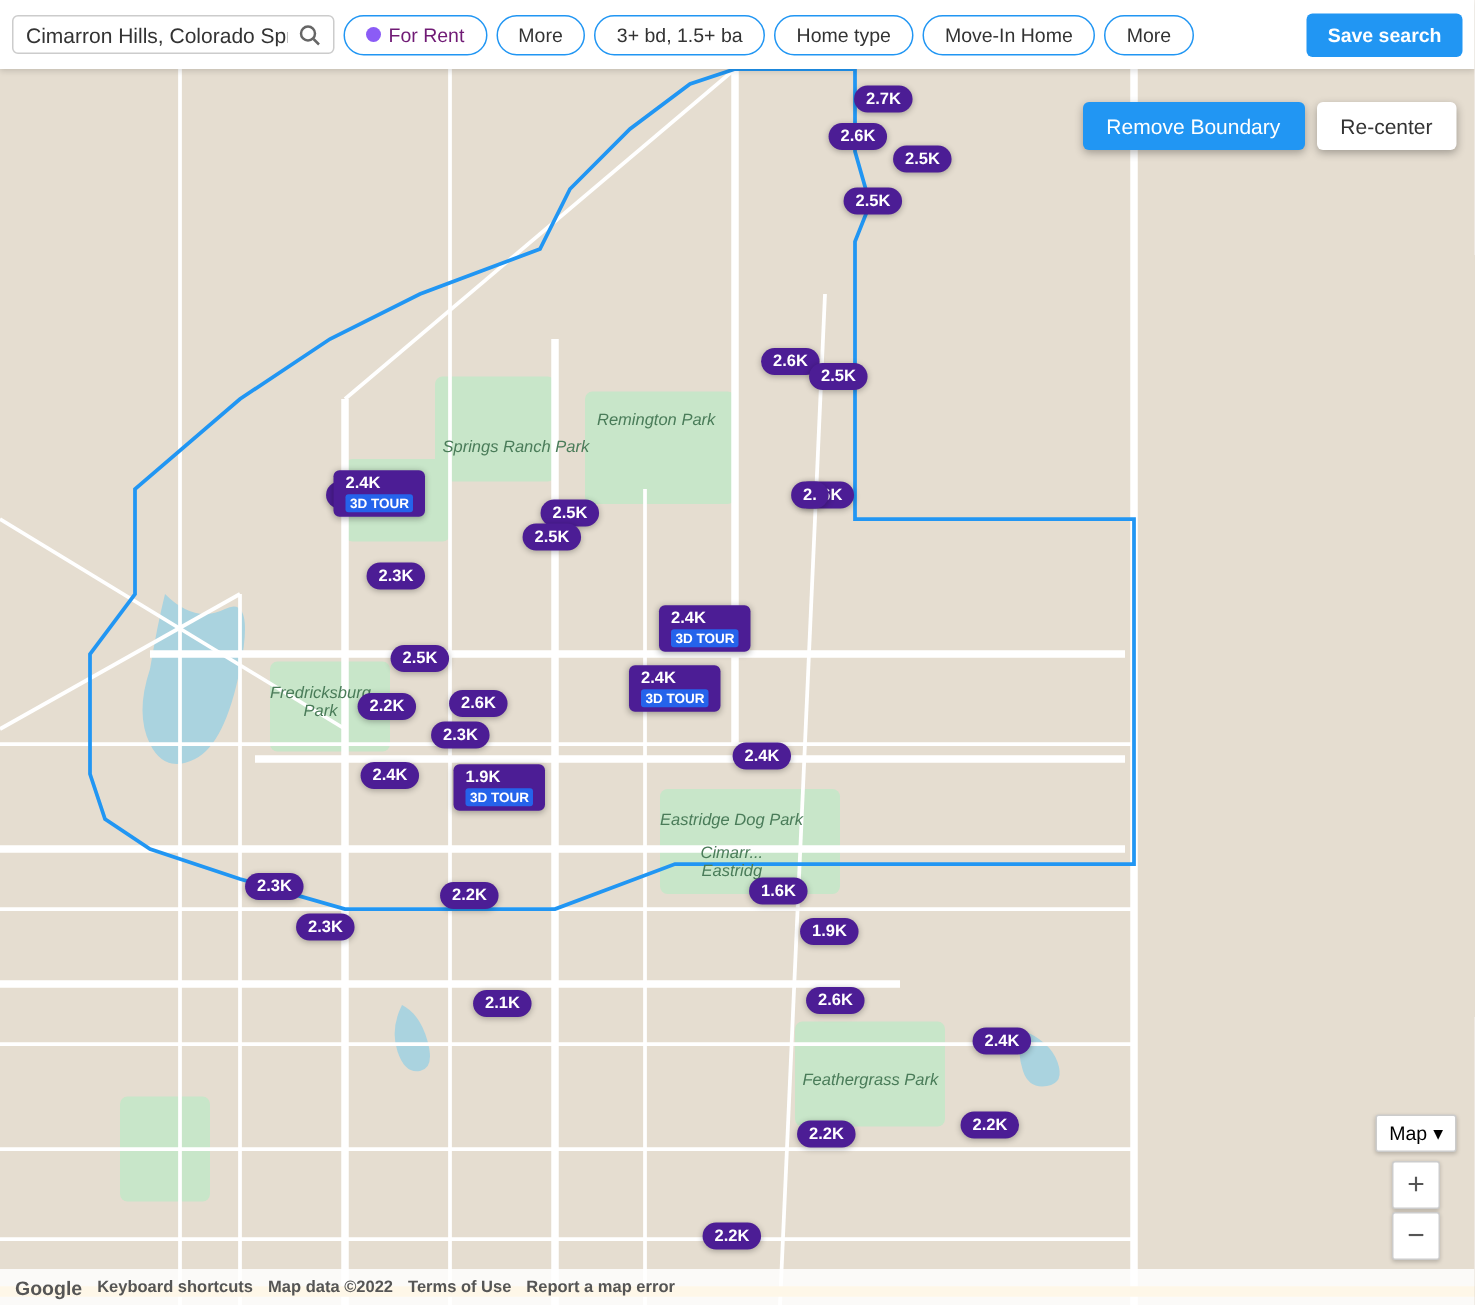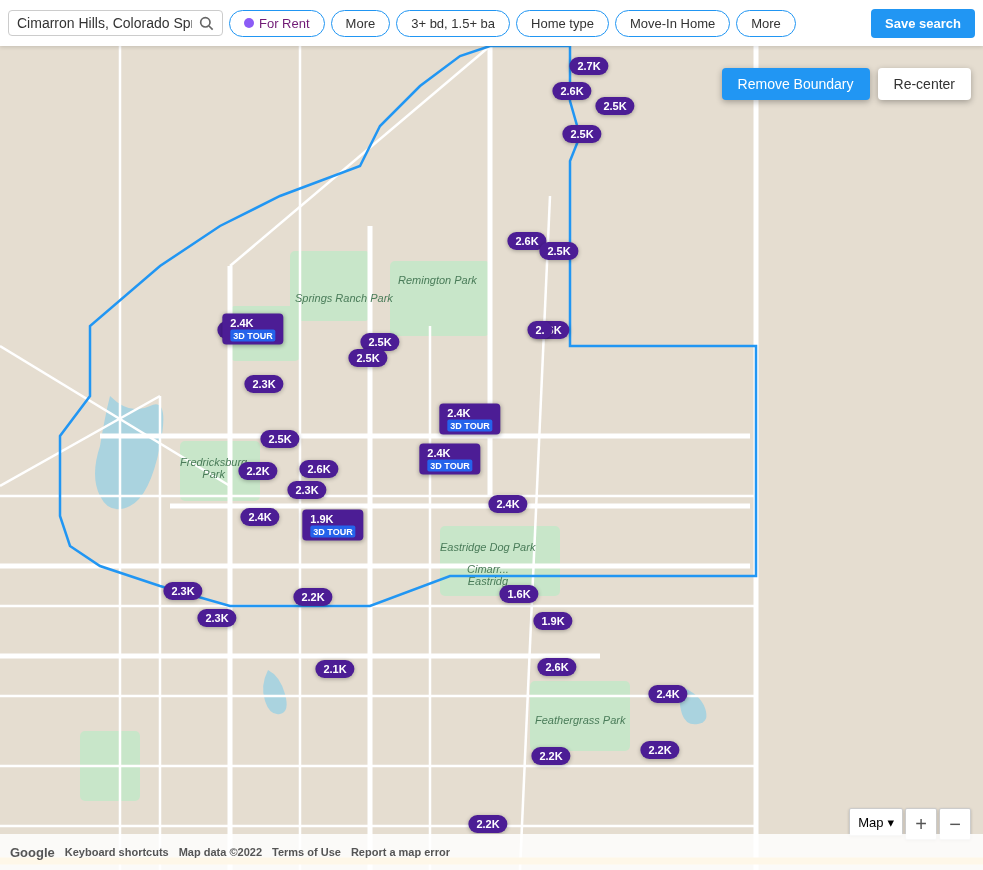--- a/index.html
+++ b/index.html
@@ -149,22 +149,23 @@
       margin-top: 1px;
     }
 
     
     .map-controls {
       position: absolute;
       bottom: 30px;
       right: 12px;
       z-index: 10;
       display: flex;
-      flex-direction: row;
+      flex-direction: column;
       gap: 2px;
+      align-items: center;
     }
     .zoom-btn {
       width: 32px;
       height: 32px;
       background: #fff;
       border: 1px solid #ccc;
       border-radius: 2px;
       font-size: 20px;
       line-height: 30px;
       text-align: center;
@@ -183,21 +184,21 @@
       font-size: 13px;
       cursor: pointer;
       box-shadow: 0 1px 3px rgba(0,0,0,0.2);
       margin-bottom: 4px;
     }
 
     
     .map-footer {
       position: absolute;
       bottom: 0; left: 0; right: 0;
-      height: 36px;
+      height: 24px;
       background: rgba(255,255,255,0.85);
       display: flex;
       align-items: center;
       padding: 0 10px;
       font-size: 11px;
       color: #555;
       gap: 10px;
       z-index: 10;
     }
     .map-footer a { color: #555; text-decoration: none; font-weight: bold; }

